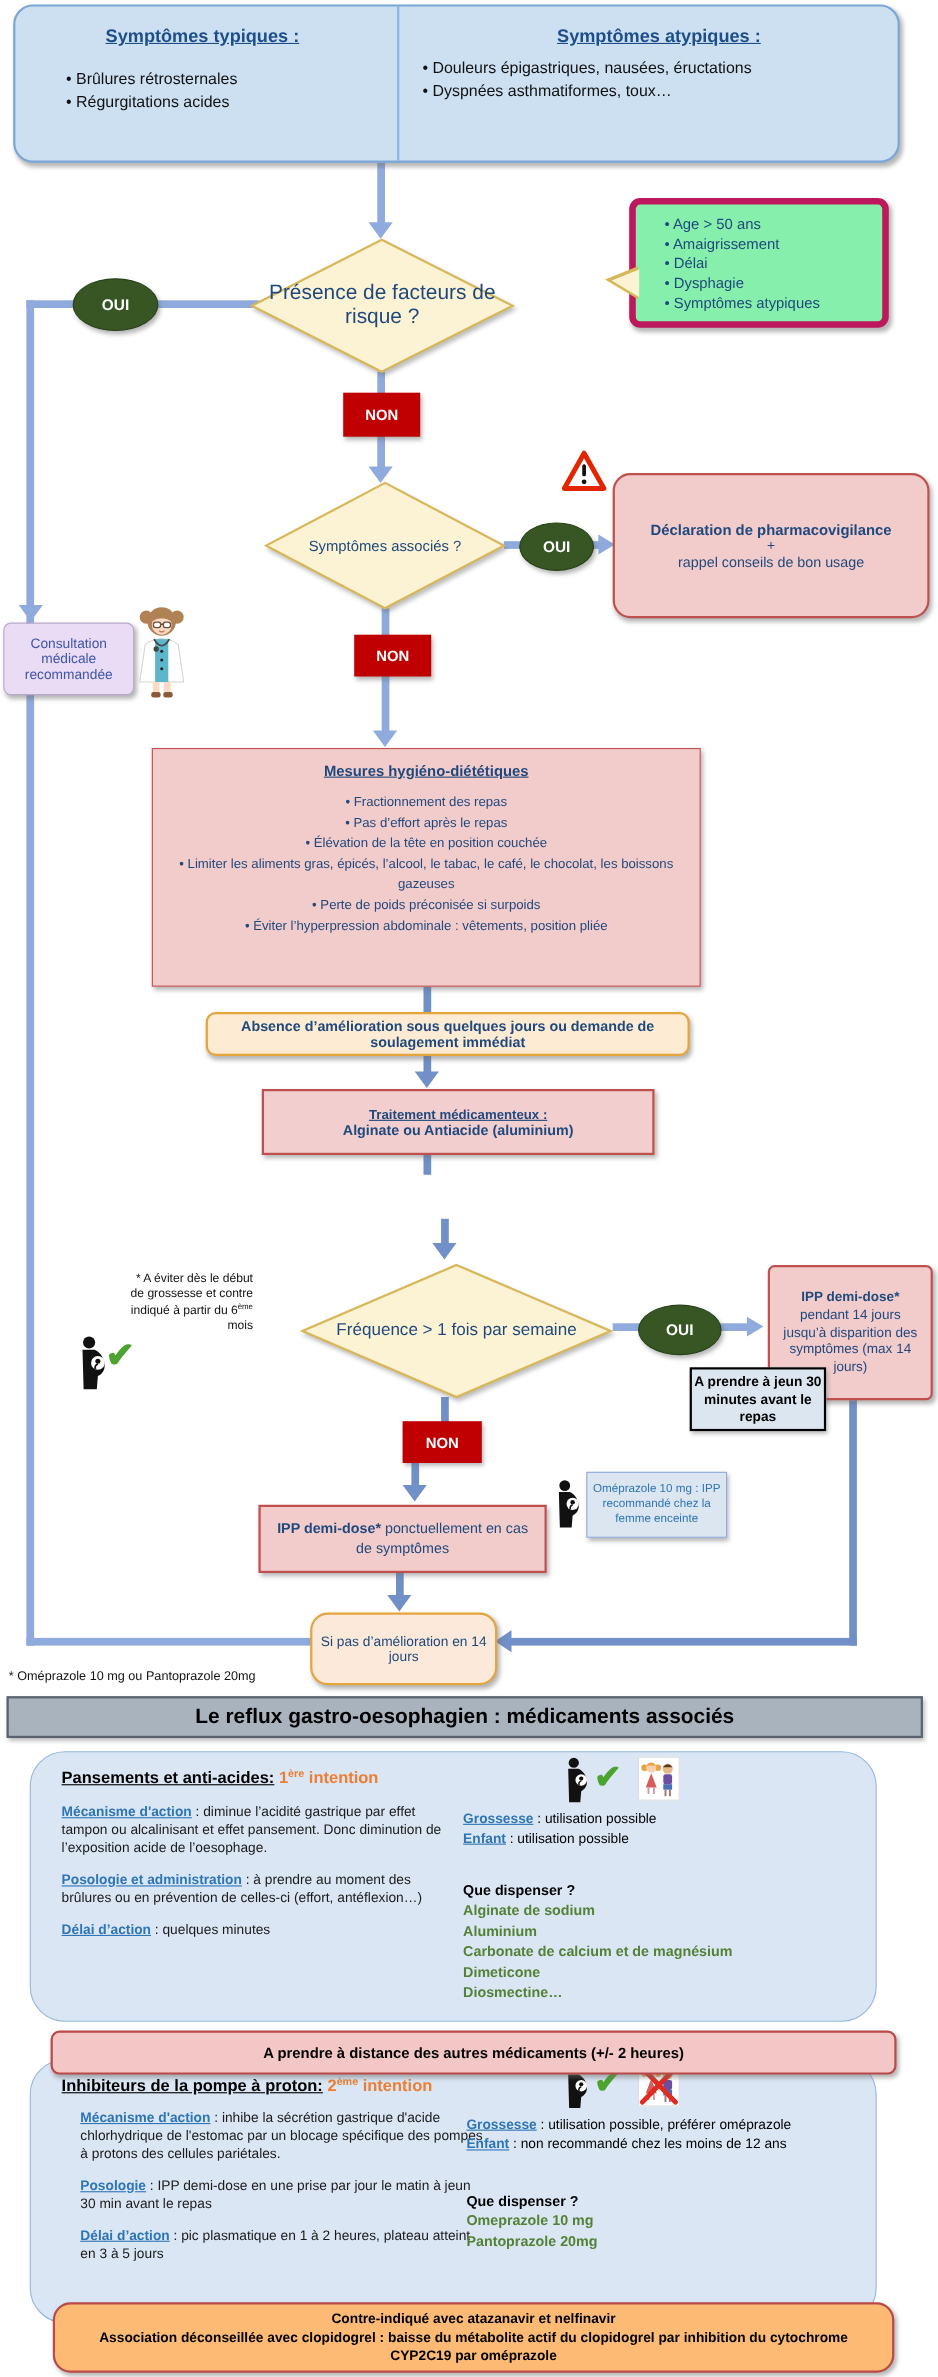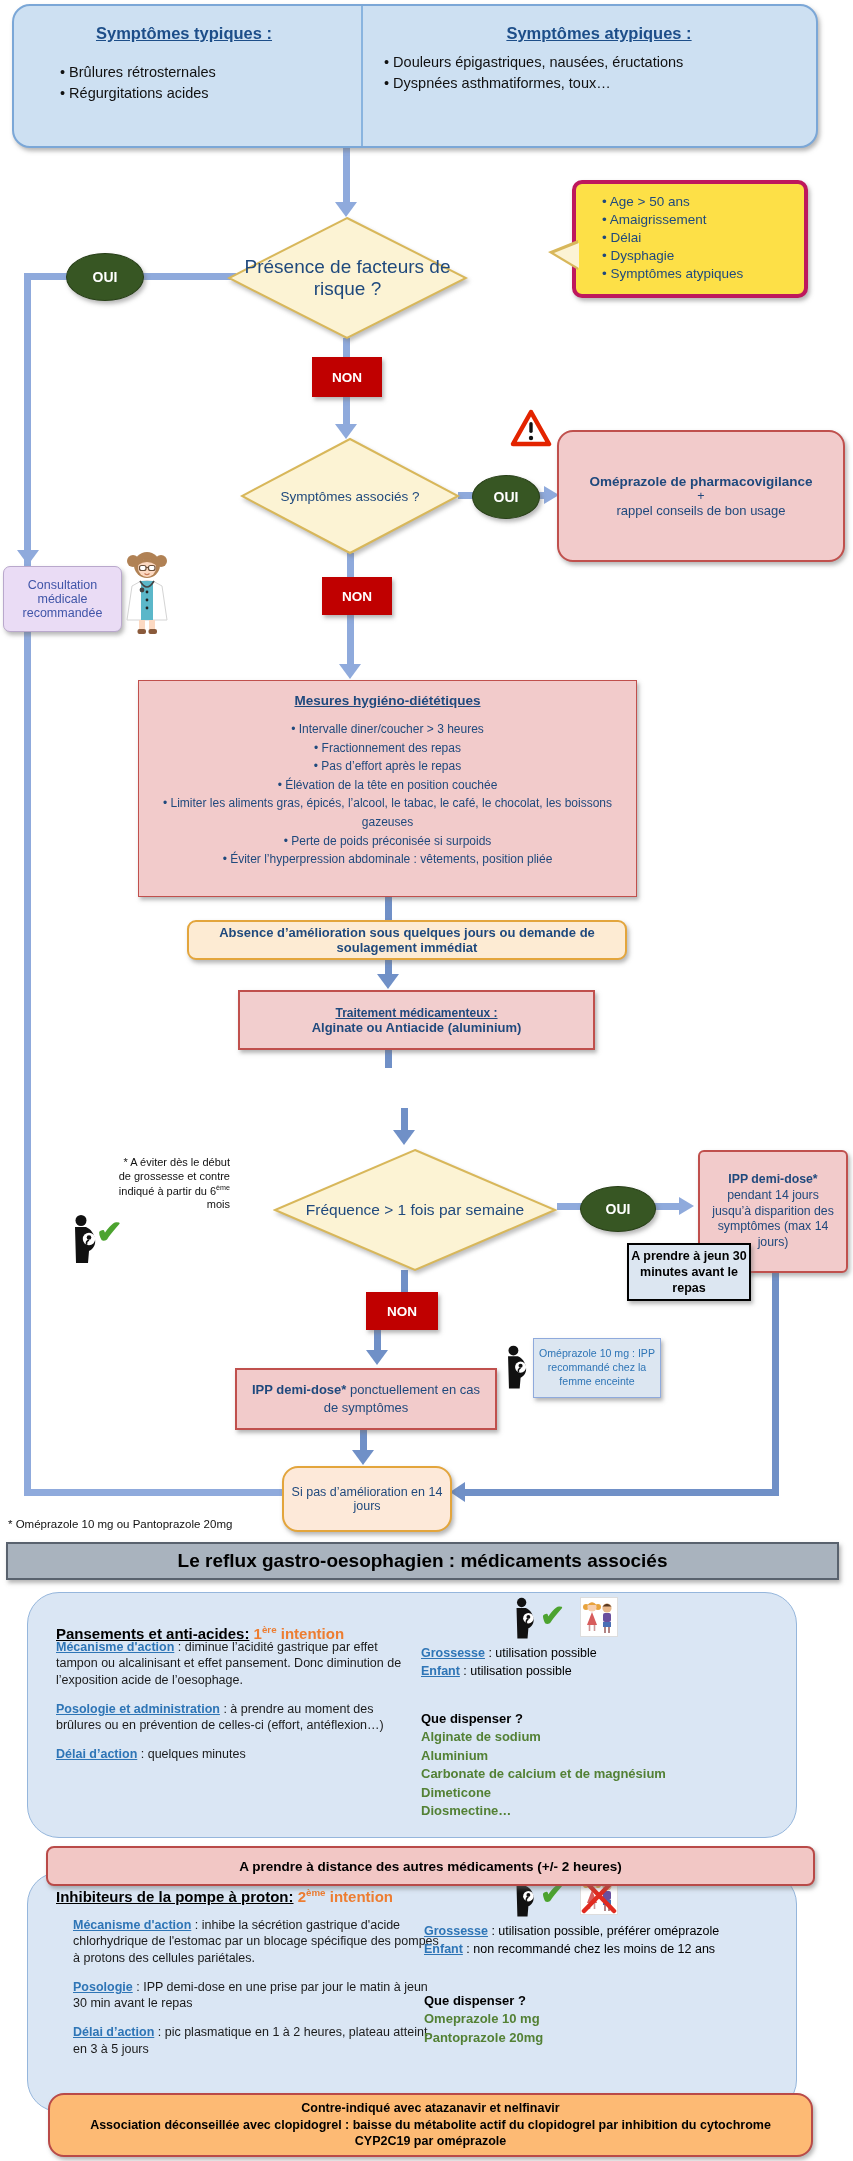--- a/index.html
+++ b/index.html
@@ -15,21 +15,21 @@
   .ah.down2{border-left:11px solid transparent;border-right:11px solid transparent;border-top:15px solid #7090C7;}
   .ah.right{border-top:9px solid transparent;border-bottom:9px solid transparent;border-left:15px solid #8FAADC;}
   .ah.left2{border-top:10px solid transparent;border-bottom:10px solid transparent;border-right:15px solid #7090C7;}
   
   .topbox{background:#CDE0F2;border:2.5px solid #7BA7D7;border-radius:18px;}
   .topcol-title{font-size:16.5px;font-weight:bold;text-decoration:underline;color:#1D4E89;text-align:center;}
   .blist{margin:0;padding:0;list-style:none;}
   .blist li{padding-left:16px;text-indent:-16px;}
   .blist li::before{content:"• ";}
   .topbox .blist li{font-size:14.5px;color:#111;margin-bottom:5px;}
-  .callout{background:#fde047;border:4px solid #be185d;border-radius:10px;}
+  .callout{background:#86efac;border:6px solid #be185d;border-radius:10px;}
   .callout .blist li{font-size:13.5px;color:#1F497D;margin-bottom:3px;}
   .dtext{position:absolute;inset:0;display:flex;align-items:center;justify-content:center;
          text-align:center;color:#1F497D;}
   .oui{position:absolute;background:#375623;border:1px solid #283F18;border-radius:50%;color:#fff;
        font-weight:bold;font-size:14px;display:flex;align-items:center;justify-content:center;}
   .non{position:absolute;background:#C00000;color:#fff;font-weight:bold;font-size:13.5px;
        display:flex;align-items:center;justify-content:center;}
   .pinkbox{background:#F2CBCB;border:2px solid #C0504D;color:#1F497D;}
   .creambox{background:#FDEBD3;border:2px solid #E3A53C;border-radius:9px;color:#1F497D;
             font-weight:bold;display:flex;align-items:center;justify-content:center;text-align:center;}
@@ -133,21 +133,21 @@
 
   <div class="abs" style="left:510px;top:408px;width:42px;height:42px;">
     <svg width="42" height="42" viewBox="0 0 42 42">
       <path d="M21 4 L39 36 L3 36 Z" fill="#ffffff" stroke="#E32400" stroke-width="4.5" stroke-linejoin="round"></path>
       <rect x="19.3" y="14" width="3.4" height="11" rx="1.7" fill="#111"></rect>
       <circle cx="21" cy="30" r="2.2" fill="#111"></circle>
     </svg>
   </div>
 
   <div class="abs pinkbox shadow" style="left:557px;top:430px;width:288px;height:132px;border-radius:16px;display:flex;flex-direction:column;align-items:center;justify-content:center;text-align:center;padding:6px 14px;">
-    <div style="font-size:13.5px;font-weight:bold;">Oméprazole de pharmacovigilance</div>
+    <div style="font-size:13.5px;font-weight:bold;">Déclaration de pharmacovigilance</div>
     <div style="font-size:12.5px;">+</div>
     <div style="font-size:13px;">rappel conseils de bon usage</div>
   </div>
 
   <div class="abs lavbox shadow" style="left:3px;top:566px;width:119px;height:66px;padding:4px;">Consultation médicale recommandée</div>
   <div class="abs" style="left:122px;top:550px;width:50px;height:88px;">
     <svg width="50" height="88" viewBox="0 0 50 88">
       <circle cx="11" cy="11" r="6" fill="#B08154"></circle>
         <circle cx="39" cy="11" r="6" fill="#B08154"></circle>
       <circle cx="25" cy="15" r="13" fill="#B08154"></circle>
@@ -169,21 +169,20 @@
       <rect x="15.5" y="79" width="8.5" height="5" rx="2" fill="#8A5A3B"></rect>
         <rect x="26.5" y="79" width="8.5" height="5" rx="2" fill="#8A5A3B"></rect>
     </svg>
   </div>
 
   <div class="non shadow" style="left:322px;top:577px;width:70px;height:38px;">NON</div>
 
   <div class="abs pinkbox shadow" style="left:138px;top:680px;width:499px;height:217px;border:1.5px solid #C0504D;padding:12px 14px;">
     <div style="text-align:center;font-size:13.5px;font-weight:bold;text-decoration:underline;margin-bottom:12px;">Mesures hygiéno-diététiques</div>
     <div style="font-size:12px;line-height:1.55;text-align:center;">
-      <div><span>•&nbsp;<span>Intervalle diner/coucher &gt; 3 heures</span></span></div>
       <div>•&nbsp;<span>Fractionnement des repas</span></div>
       <div>•&nbsp;<span>Pas d’effort après le repas</span></div>
       <div>•&nbsp;<span>Élévation de la tête en position couchée</span></div>
       <div>•&nbsp;<span>Limiter les aliments gras, épicés, l’alcool, le tabac, le café, le chocolat, les boissons gazeuses</span></div>
       <div>•&nbsp;<span>Perte de poids préconisée si surpoids</span></div>
       <div>•&nbsp;<span>Éviter l’hyperpression abdominale : vêtements, position pliée</span></div>
     </div>
   </div>
 
   <div class="abs creambox shadow" style="left:187px;top:920px;width:440px;height:40px;font-size:13px;padding:2px 10px;">Absence d’amélioration sous quelques jours ou demande de soulagement immédiat</div>
@@ -241,21 +240,21 @@
     <div><span style="font-weight:bold;">IPP demi-dose*</span><span> ponctuellement en cas de symptômes</span></div>
   </div>
 
   <div class="abs shadow" style="left:282px;top:1466px;width:170px;height:66px;background:#FDE9D9;border:2px solid #E3A53C;border-radius:16px;display:flex;align-items:center;justify-content:center;text-align:center;font-size:12.5px;color:#1F497D;z-index:3;">Si pas d’amélioration en 14 jours</div>
 
   <div class="abs" style="left:8px;top:1518px;font-size:11.5px;color:#111;">* Oméprazole 10 mg ou Pantoprazole 20mg</div>
 
   <div class="abs bar shadow" style="left:6px;top:1542px;width:833px;height:38px;">Le reflux gastro-oesophagien : médicaments associés</div>
 
   <div class="abs card" style="left:27px;top:1592px;width:770px;height:246px;">
-    <div class="abs" style="left:28px;top:14px;margin-top:17px;">
+    <div class="abs" style="left:28px;top:14px;">
       <span class="h1">Pansements et anti-acides:</span><span class="intent"><span> 1</span><sup>ère</sup><span> intention</span></span>
     </div>
     <div class="abs" style="left:28px;top:46px;width:362px;">
       <div class="para"><span class="plabel">Mécanisme d'action</span><span> : diminue l’acidité gastrique par effet tampon ou alcalinisant et effet pansement. Donc diminution de l’exposition acide de l’oesophage.</span></div>
       <div class="para"><span class="plabel">Posologie et administration</span><span> : à prendre au moment des brûlures ou en prévention de celles-ci (effort, antéflexion…)</span></div>
       <div class="para"><span class="plabel">Délai d’action</span><span> : quelques minutes</span></div>
     </div>
     <div class="abs" style="left:480px;top:4px;width:34px;height:44px;">
       <svg width="34" height="44" viewBox="0 0 38 52">
         <circle cx="15" cy="6.5" r="5.5" fill="#111"></circle>

